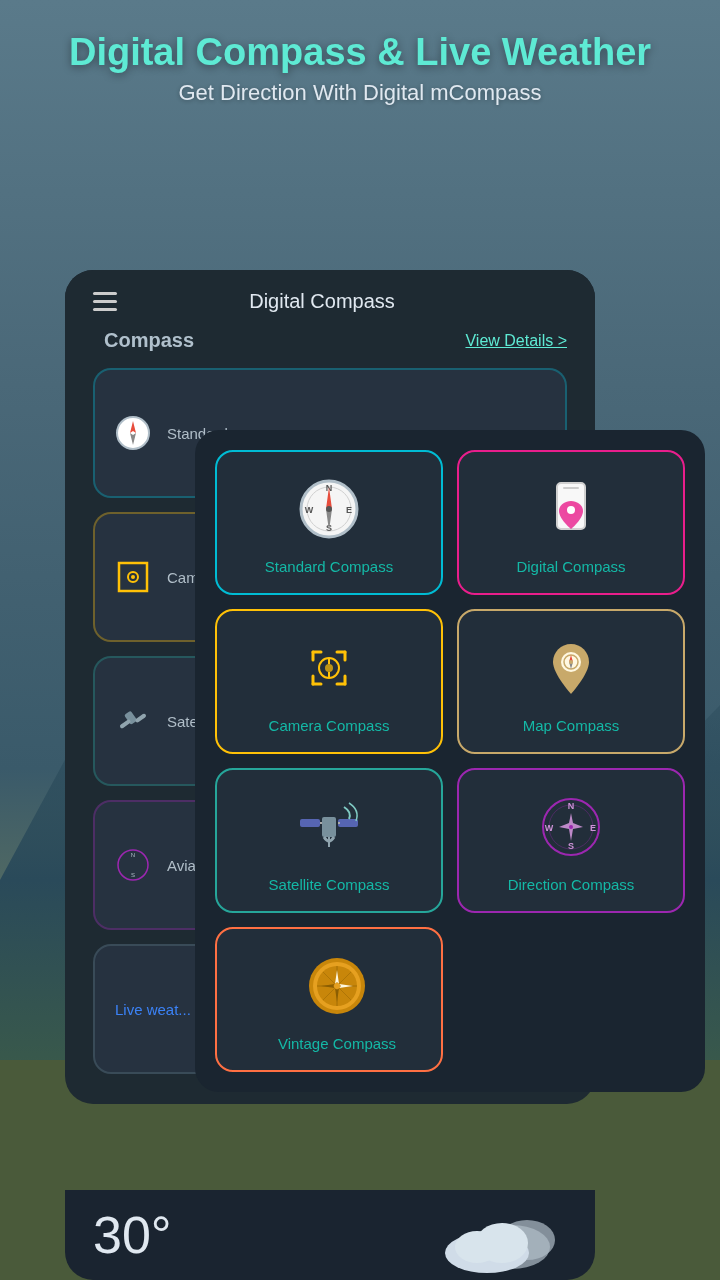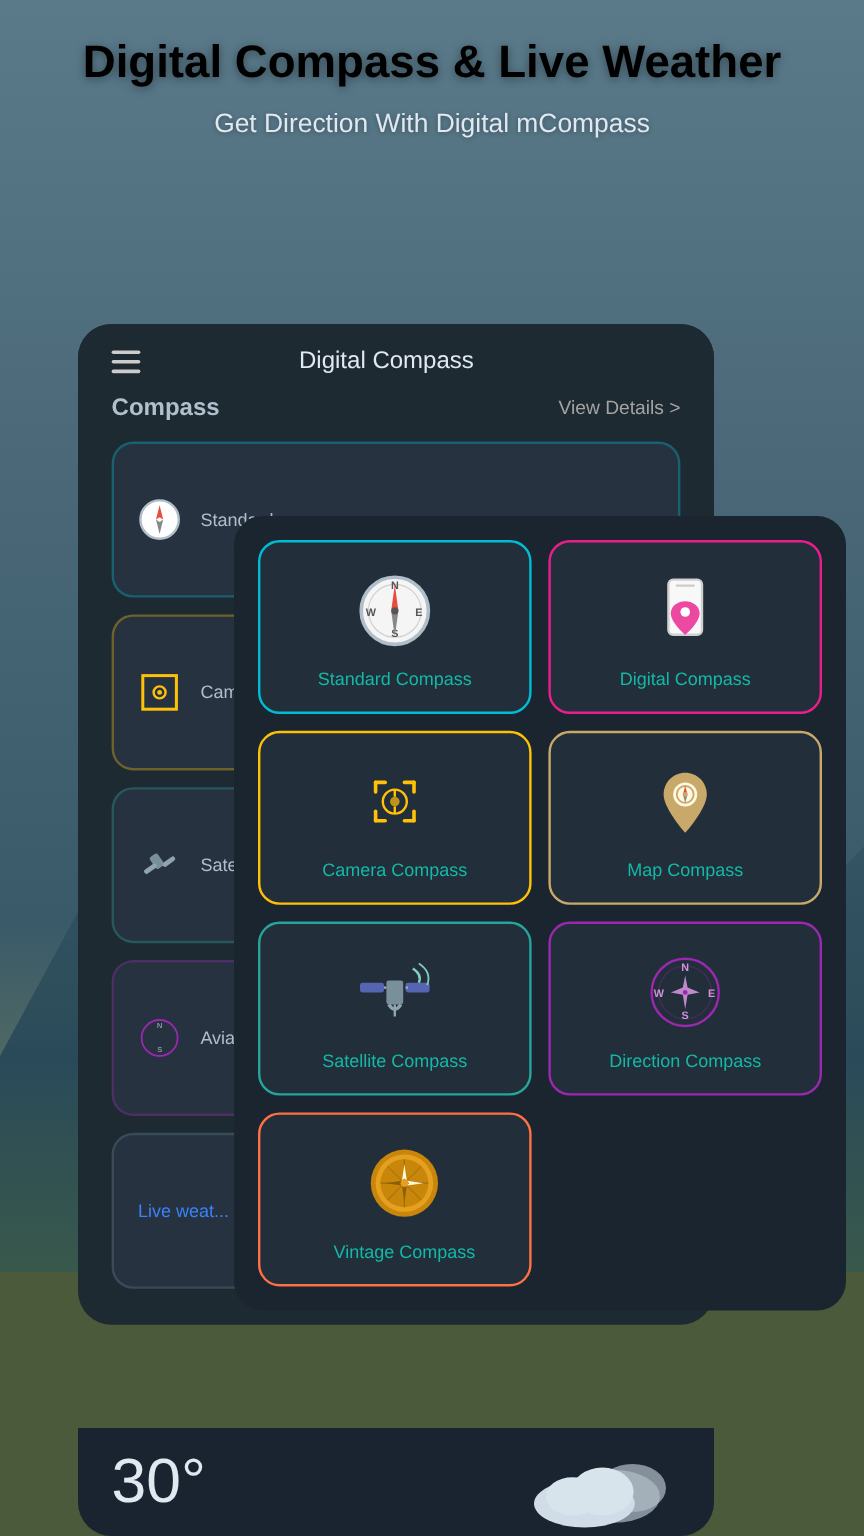--- a/index.html
+++ b/index.html
@@ -47,30 +47,30 @@
       top: 30px;
       left: 0; right: 0;
       text-align: center;
       z-index: 10;
       padding: 0 40px;
     }
 
     .header-title {
       font-size: 38px;
       font-weight: 800;
-      color: #000000;
+      color: #5eead4;
       line-height: 1.2;
       text-shadow: 0 2px 8px rgba(0,0,0,0.4);
     }
 
     .header-subtitle {
       font-size: 22px;
       font-weight: 400;
       color: #e0e8f0;
-      margin-top: 14px;
+      margin-top: 4px;
       text-shadow: 0 1px 4px rgba(0,0,0,0.3);
     }
 
     
     .bg-card {
       position: absolute;
       top: 270px;
       left: 65px;
       width: 530px;
       background: #1e2a32;
@@ -222,23 +222,23 @@
   <div class="bg-card-header">
     <div class="bg-card-hamburger">
       <div class="hamburger-line"></div>
       <div class="hamburger-line"></div>
       <div class="hamburger-line"></div>
     </div>
     <div class="bg-card-title">Digital Compass</div>
     <div class="bg-card-spacer"></div>
   </div>
 
-  <div style="display:flex;align-items:center;justify-content:space-between;padding:0 28px 16px 28px;">
+  <div style="display:flex;align-items:center;justify-content:space-between;padding:0 28px 16px 11px;margin-left:28px;">
     <div style="font-size:20px;font-weight:600;color:#b0c0cc;">Compass</div>
-    <div style="color:#a3a3a3;font-size:16px;cursor:pointer;">View Details &gt;</div>
+    <div style="color:#5eead4;font-size:16px;cursor:pointer;text-decoration:underline;">View Details &gt;</div>
   </div>
 
   <div style="padding:0 28px;display:flex;flex-direction:column;gap:14px;">
 
     <div class="left-col-item" style="border:2px solid #00bcd455;flex-direction:row;justify-content:flex-start;padding-left:20px;gap:16px;">
       <svg width="36" height="36" viewBox="0 0 36 36">
         <circle cx="18" cy="18" r="16" fill="#fff" stroke="#b0bec8" stroke-width="2"></circle>
         <polygon points="18,6 21,18 18,16 15,18" fill="#e74c3c"></polygon>
         <polygon points="18,30 15,18 18,20 21,18" fill="#888"></polygon>
       </svg>

